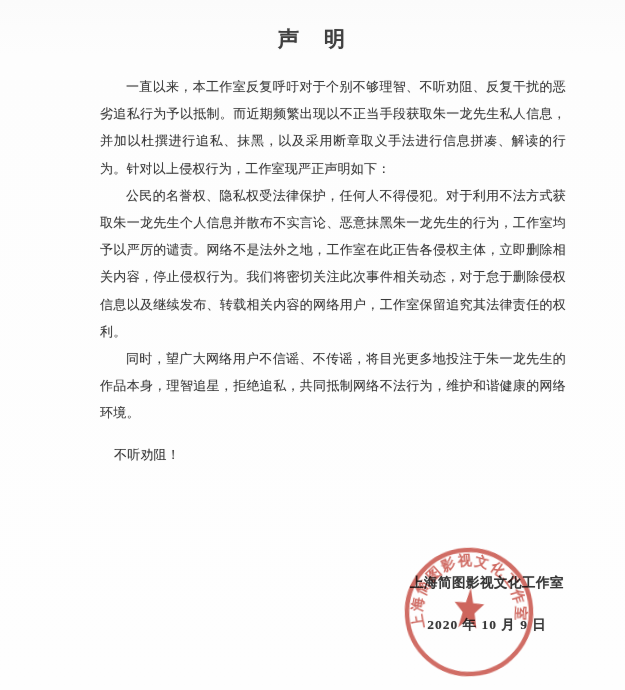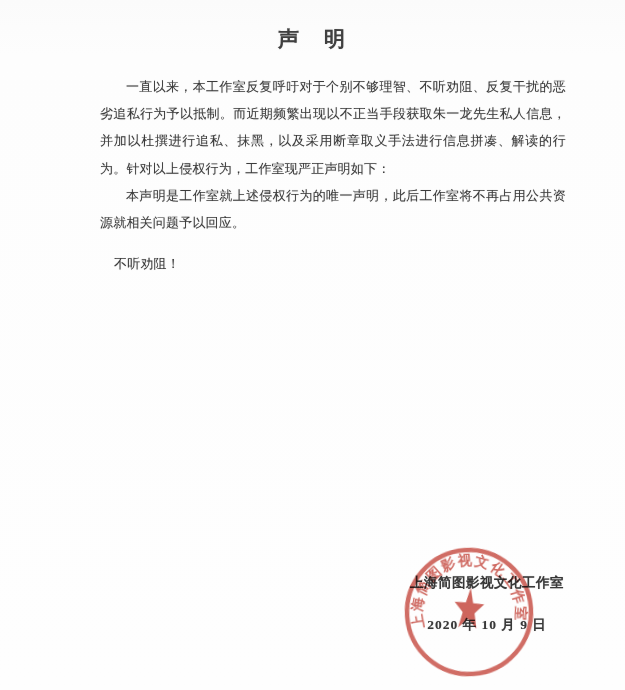--- a/index.html
+++ b/index.html
@@ -91,21 +91,22 @@
 </style>
 </head>
 <body>
 
 <div class="page">
 
   <h1 class="doc-title">声　明</h1>
 
   <div class="content">
     <p>一直以来，本工作室反复呼吁对于个别不够理智、不听劝阻、反复干扰的恶劣追私行为予以抵制。而近期频繁出现以不正当手段获取朱一龙先生私人信息，并加以杜撰进行追私、抹黑，以及采用断章取义手法进行信息拼凑、解读的行为。针对以上侵权行为，工作室现严正声明如下：</p>
-    <p>本声明是工作室就上述侵权行为的唯一声明，此后工作室将不再占用公共资源就相关问题予以回应。</p>
+    <p>公民的名誉权、隐私权受法律保护，任何人不得侵犯。对于利用不法方式获取朱一龙先生个人信息并散布不实言论、恶意抹黑朱一龙先生的行为，工作室均予以严厉的谴责。网络不是法外之地，工作室在此正告各侵权主体，立即删除相关内容，停止侵权行为。我们将密切关注此次事件相关动态，对于怠于删除侵权信息以及继续发布、转载相关内容的网络用户，工作室保留追究其法律责任的权利。</p>
+    <p>同时，望广大网络用户不信谣、不传谣，将目光更多地投注于朱一龙先生的作品本身，理智追星，拒绝追私，共同抵制网络不法行为，维护和谐健康的网络环境。</p>
   </div>
 
   <div class="closing">不听劝阻！</div>
 
   <div class="signature">
     <div class="sig-name">上海简图影视文化工作室</div>
     <div class="sig-date">2020 年 10 月 9 日</div>
   </div>
 
   <svg class="seal" viewBox="0 0 140 140" xmlns="http://www.w3.org/2000/svg">

